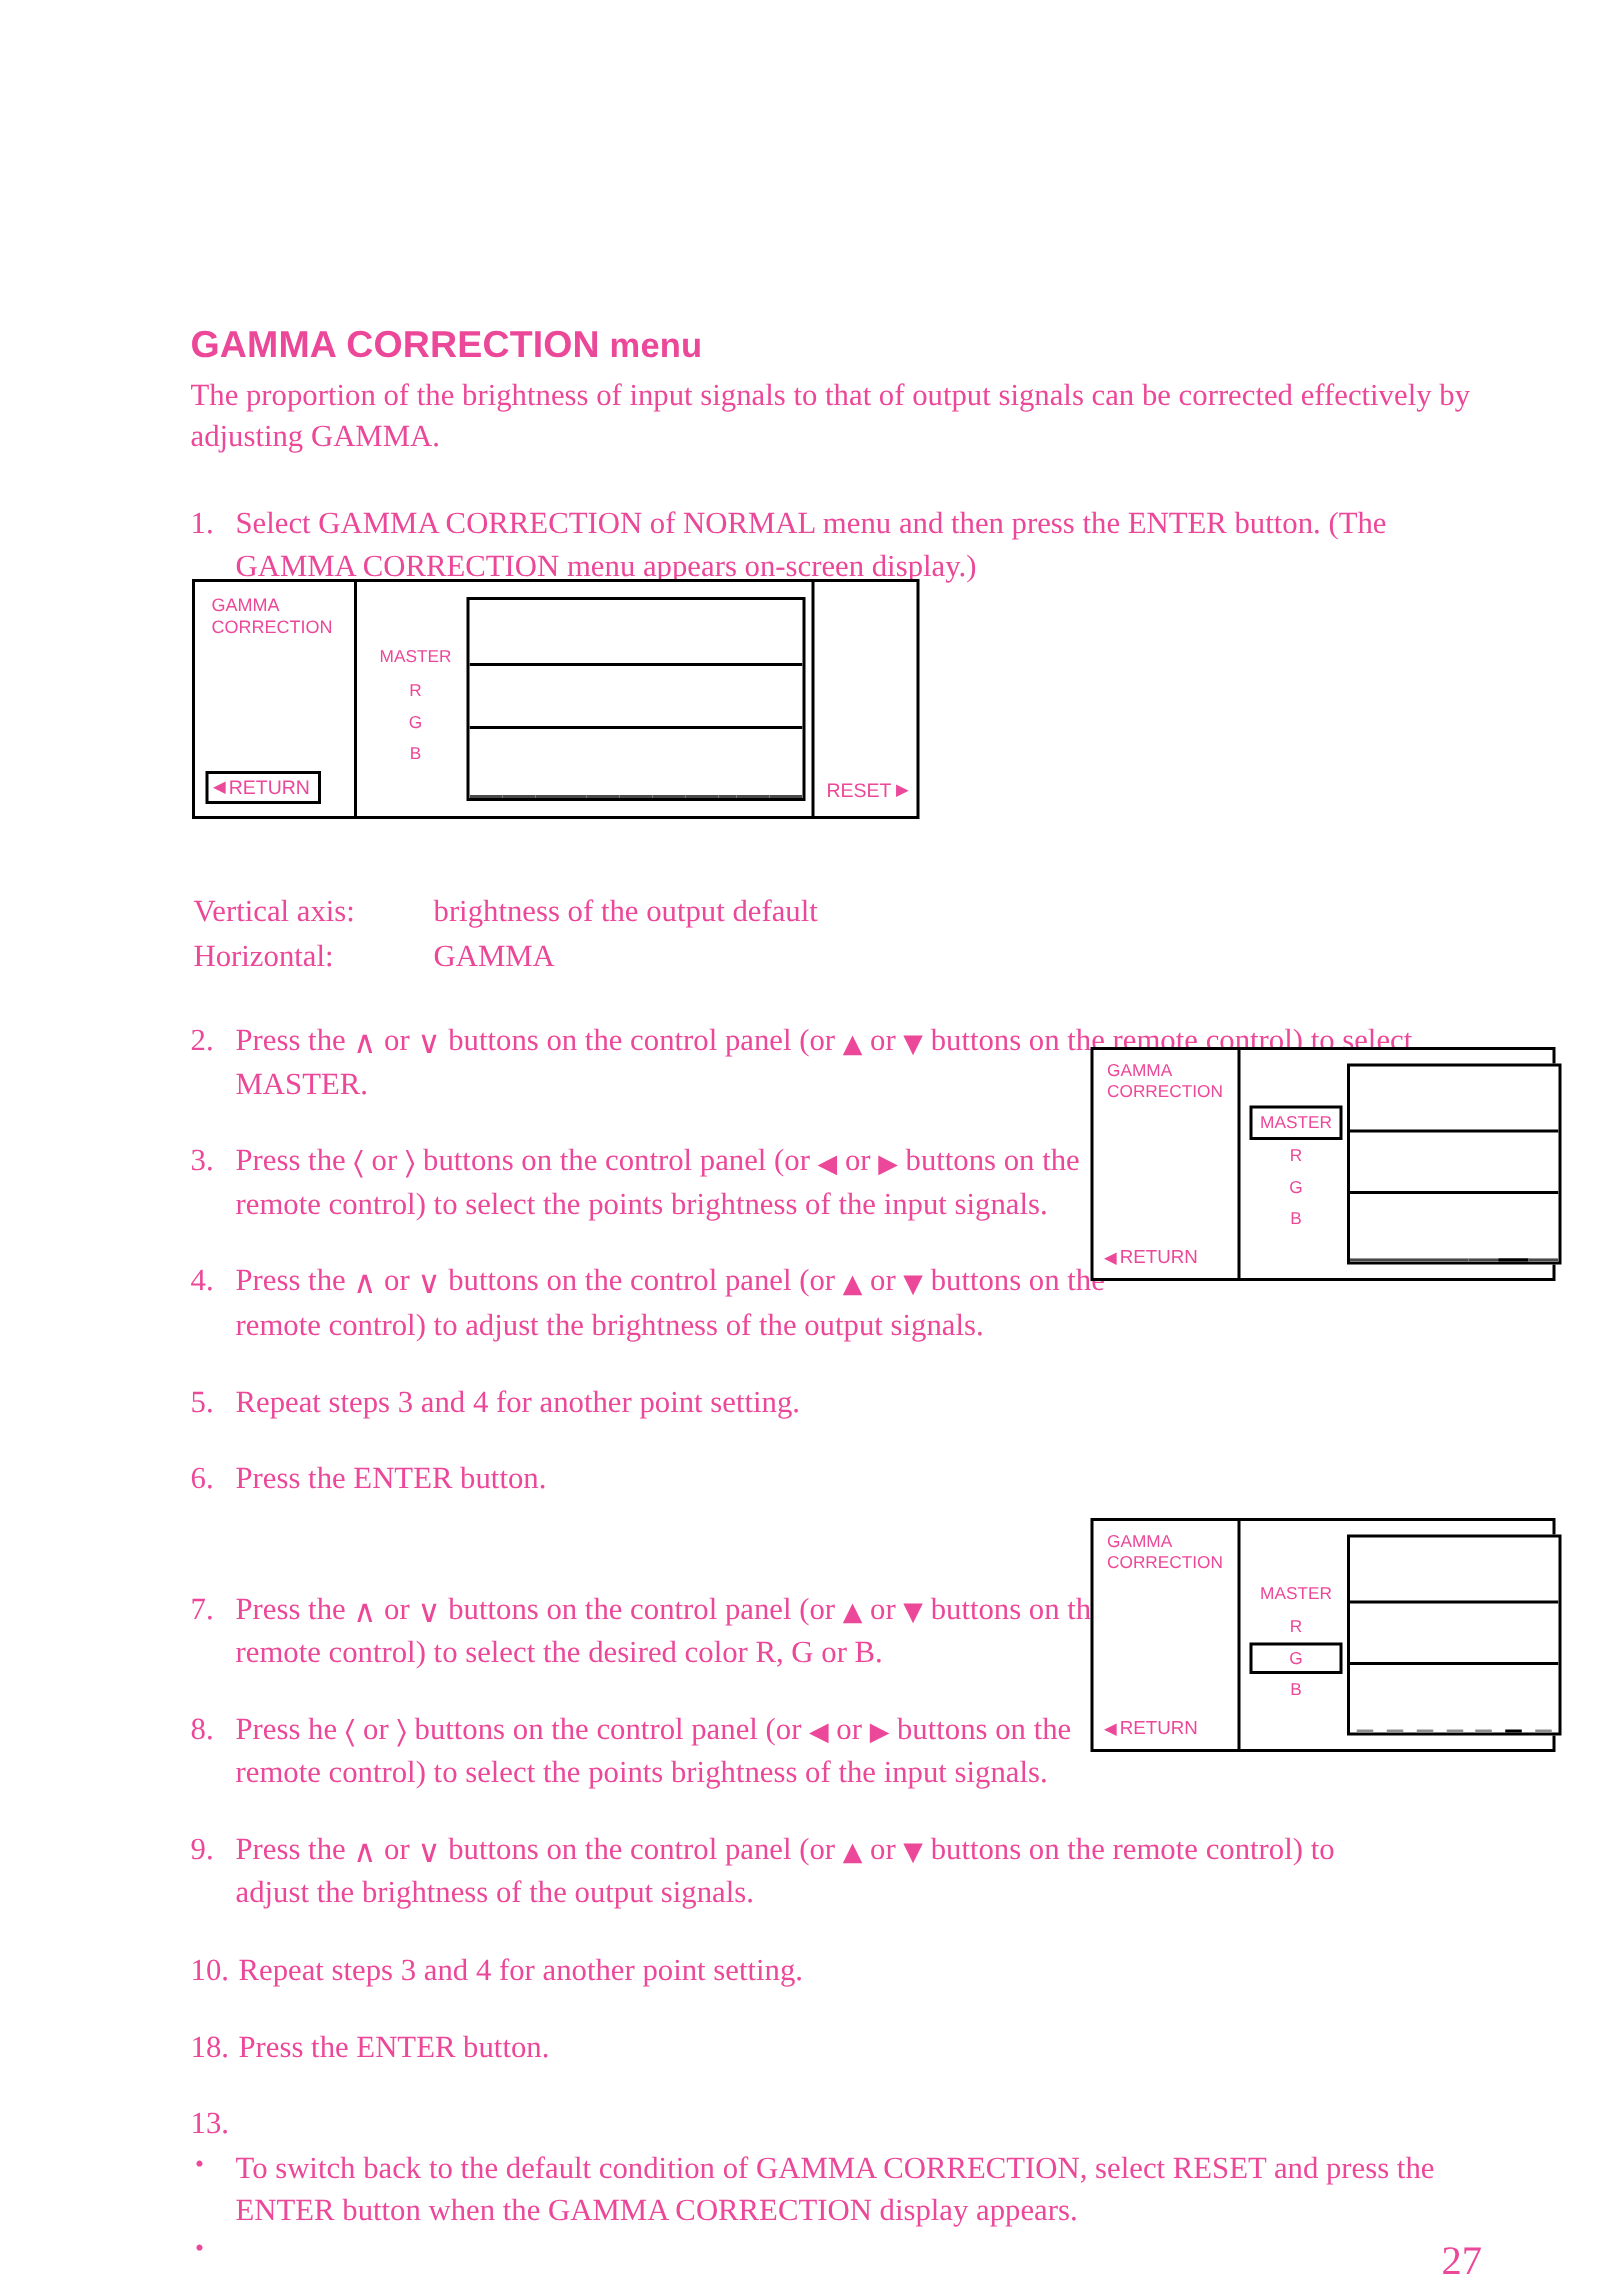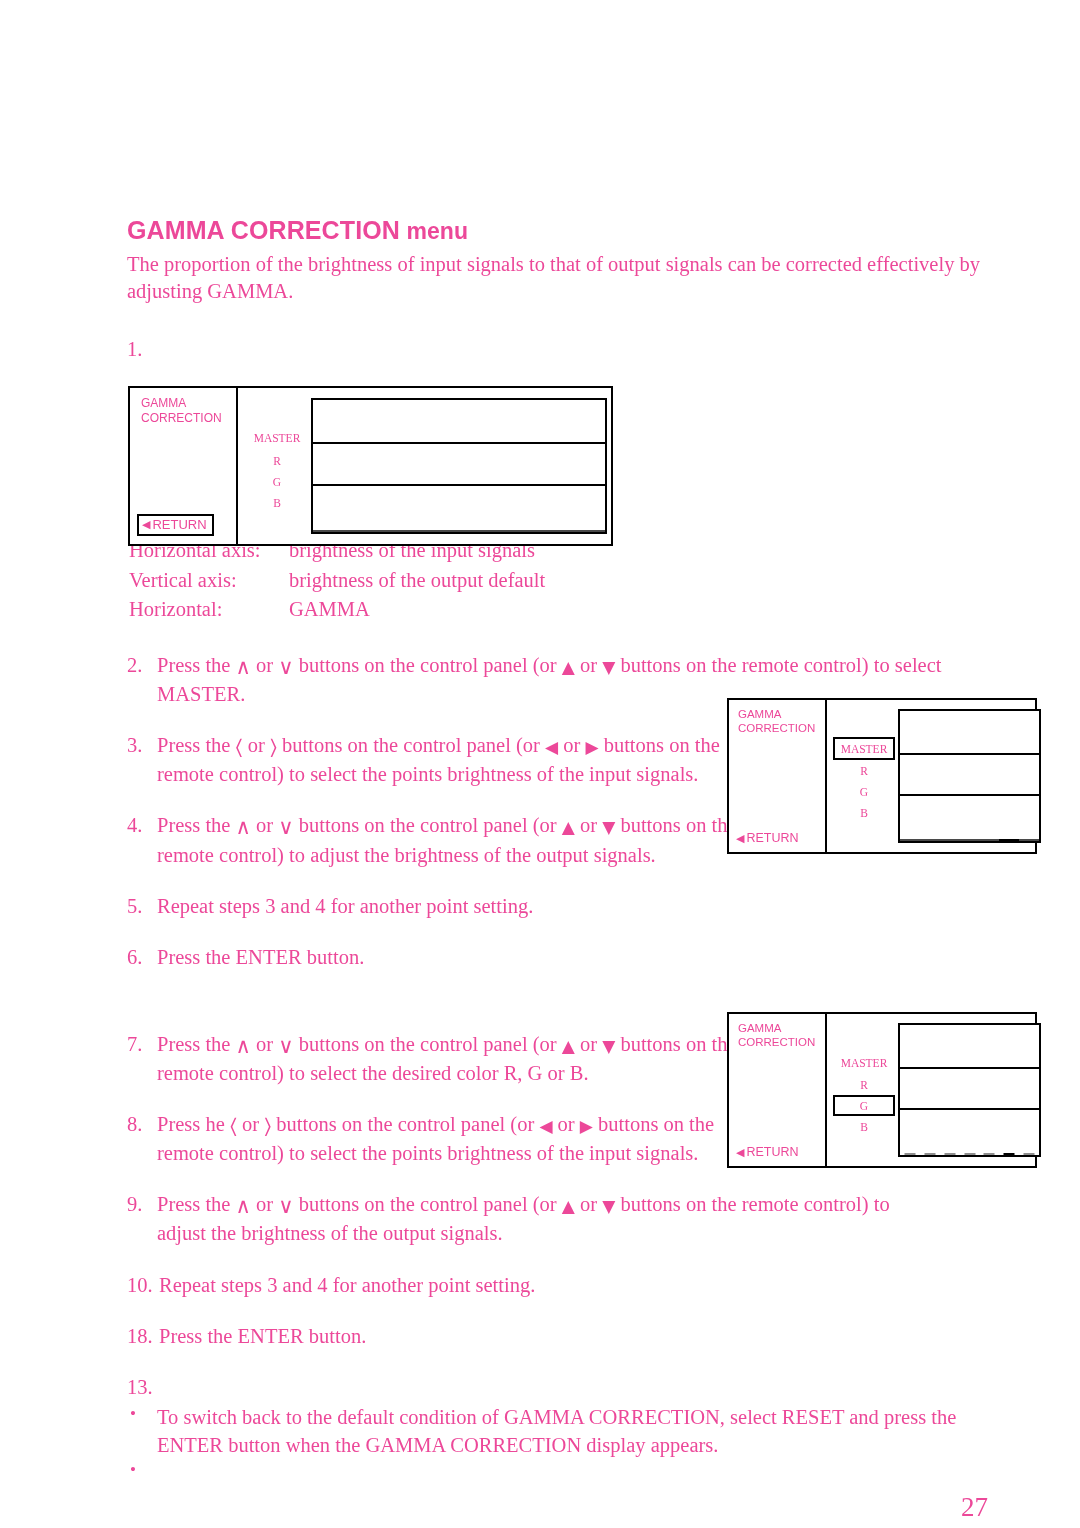--- a/index.html
+++ b/index.html
@@ -137,21 +137,20 @@
     box-sizing: border-box;
   }
   .osd .return-btn.boxed {
     border: 2px solid #000;
     padding: 1px 5px 2px 3px;
   }
   .osd .center-pane {
     position: relative;
     flex: 1 1 auto;
     box-sizing: border-box;
-    font-family: Liberation Serif, serif;
   }
   .osd .right-pane {
     position: relative;
     box-sizing: border-box;
     border-left: 2px solid #000;
     flex: 0 0 auto;
   }
   .osd .reset-btn {
     position: absolute;
     display: inline-flex;
@@ -258,30 +257,27 @@
   <div class="content">
 
     <h1 class="title"><span>GAMMA CORRECTION</span><span class="menu-word"> menu</span></h1>
 
     <p class="intro">The proportion of the brightness of input signals to that of output signals can be corrected effectively by adjusting GAMMA.</p>
 
     <div style="height:30px"></div>
 
     <div class="step">
       <span class="num">1.</span>
+      <span>Select  GAMMA CORRECTION of NORMAL menu and then press the ENTER button. (The GAMMA CORRECTION menu appears on-screen display.)</span>
     </div>
 
     <div style="height:200px"></div>
 
     <table class="axis-table">
       <tbody>
-          <tr>
-        <td class="label">Horizontal axis:</td>
-        <td>brightness of the input signals</td>
-      </tr>
       <tr>
         <td class="label">Vertical axis:</td>
         <td>brightness of the output default</td>
       </tr>
       <tr>
         <td class="label">Horizontal:</td>
         <td>GAMMA</td>
       </tr>
     </tbody>
       </table>
@@ -453,20 +449,26 @@
             <div class="bar">
               <div class="fill" style="height: 61%;"></div>
             </div>
             <div class="bar">
               <div class="fill" style="height: 66%;"></div>
             </div>
           </div>
       </div>
     </div>
 
+    <div class="right-pane" style="width:70px;">
+      <div class="reset-btn" style="left:8px; bottom:10px; font-size:13px;">
+        <span>RESET</span>
+          <span class="gl" style="font-size:11px;">▶</span>
+      </div>
+    </div>
   </div>
 
   <div class="osd" style="left:727px; top:650px; width:310px; height:156px;">
 
     <div class="left-pane" style="width:98px;">
       <div class="menu-title" style="left:9px; top:7px; font-size:11.5px;">GAMMA
 CORRECTION</div>
       <div class="return-btn" style="left:7px; bottom:7px; font-size:12.5px;">
         <span class="gl" style="font-size:11px;">◀</span>
           <span>RETURN</span>

